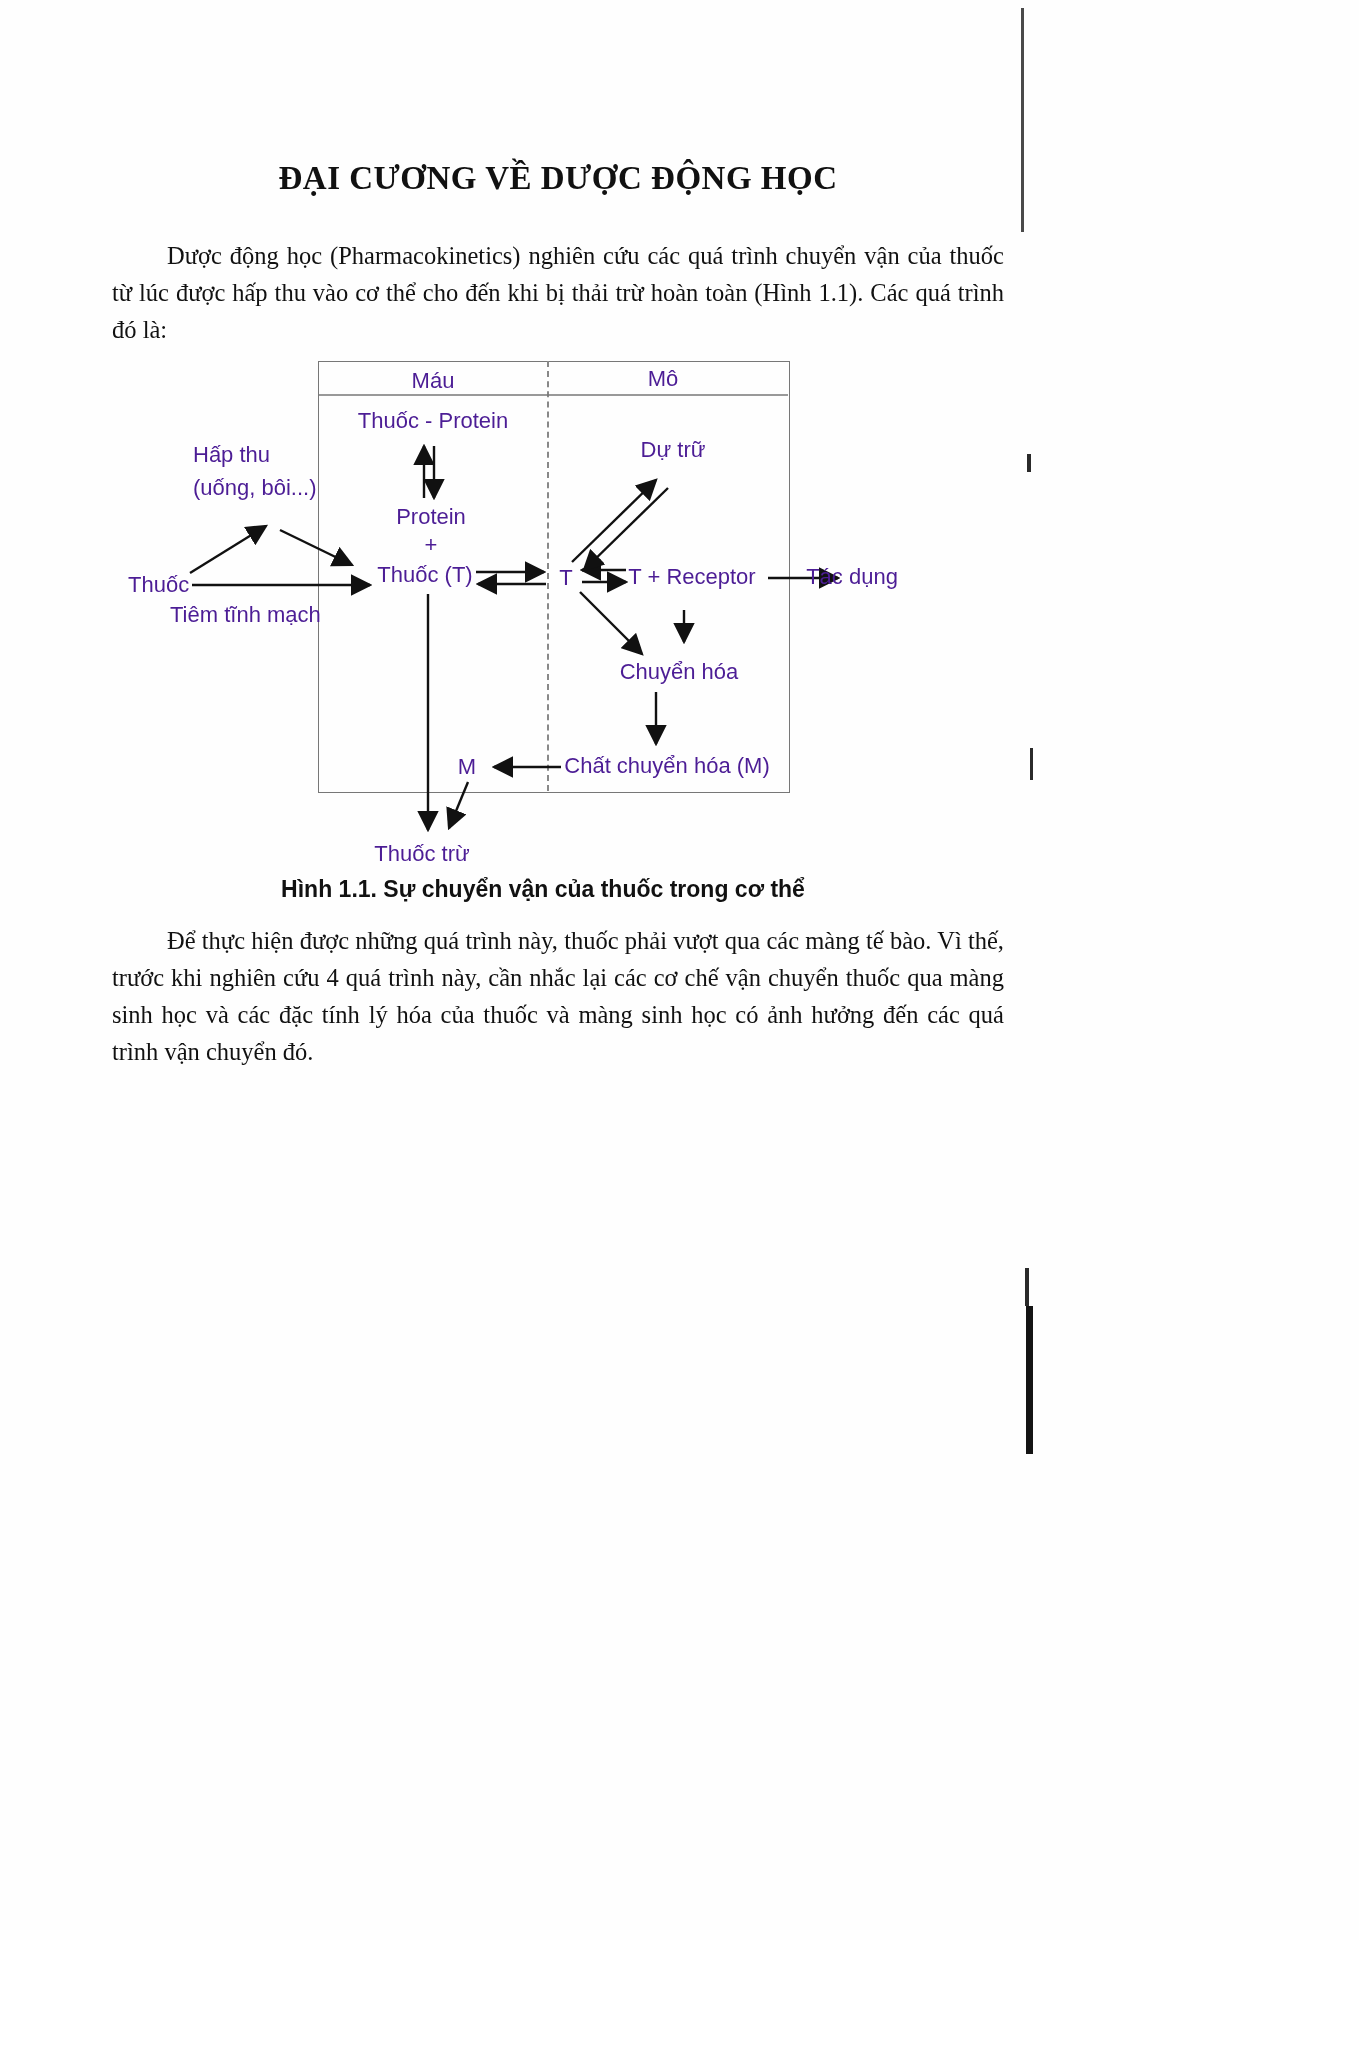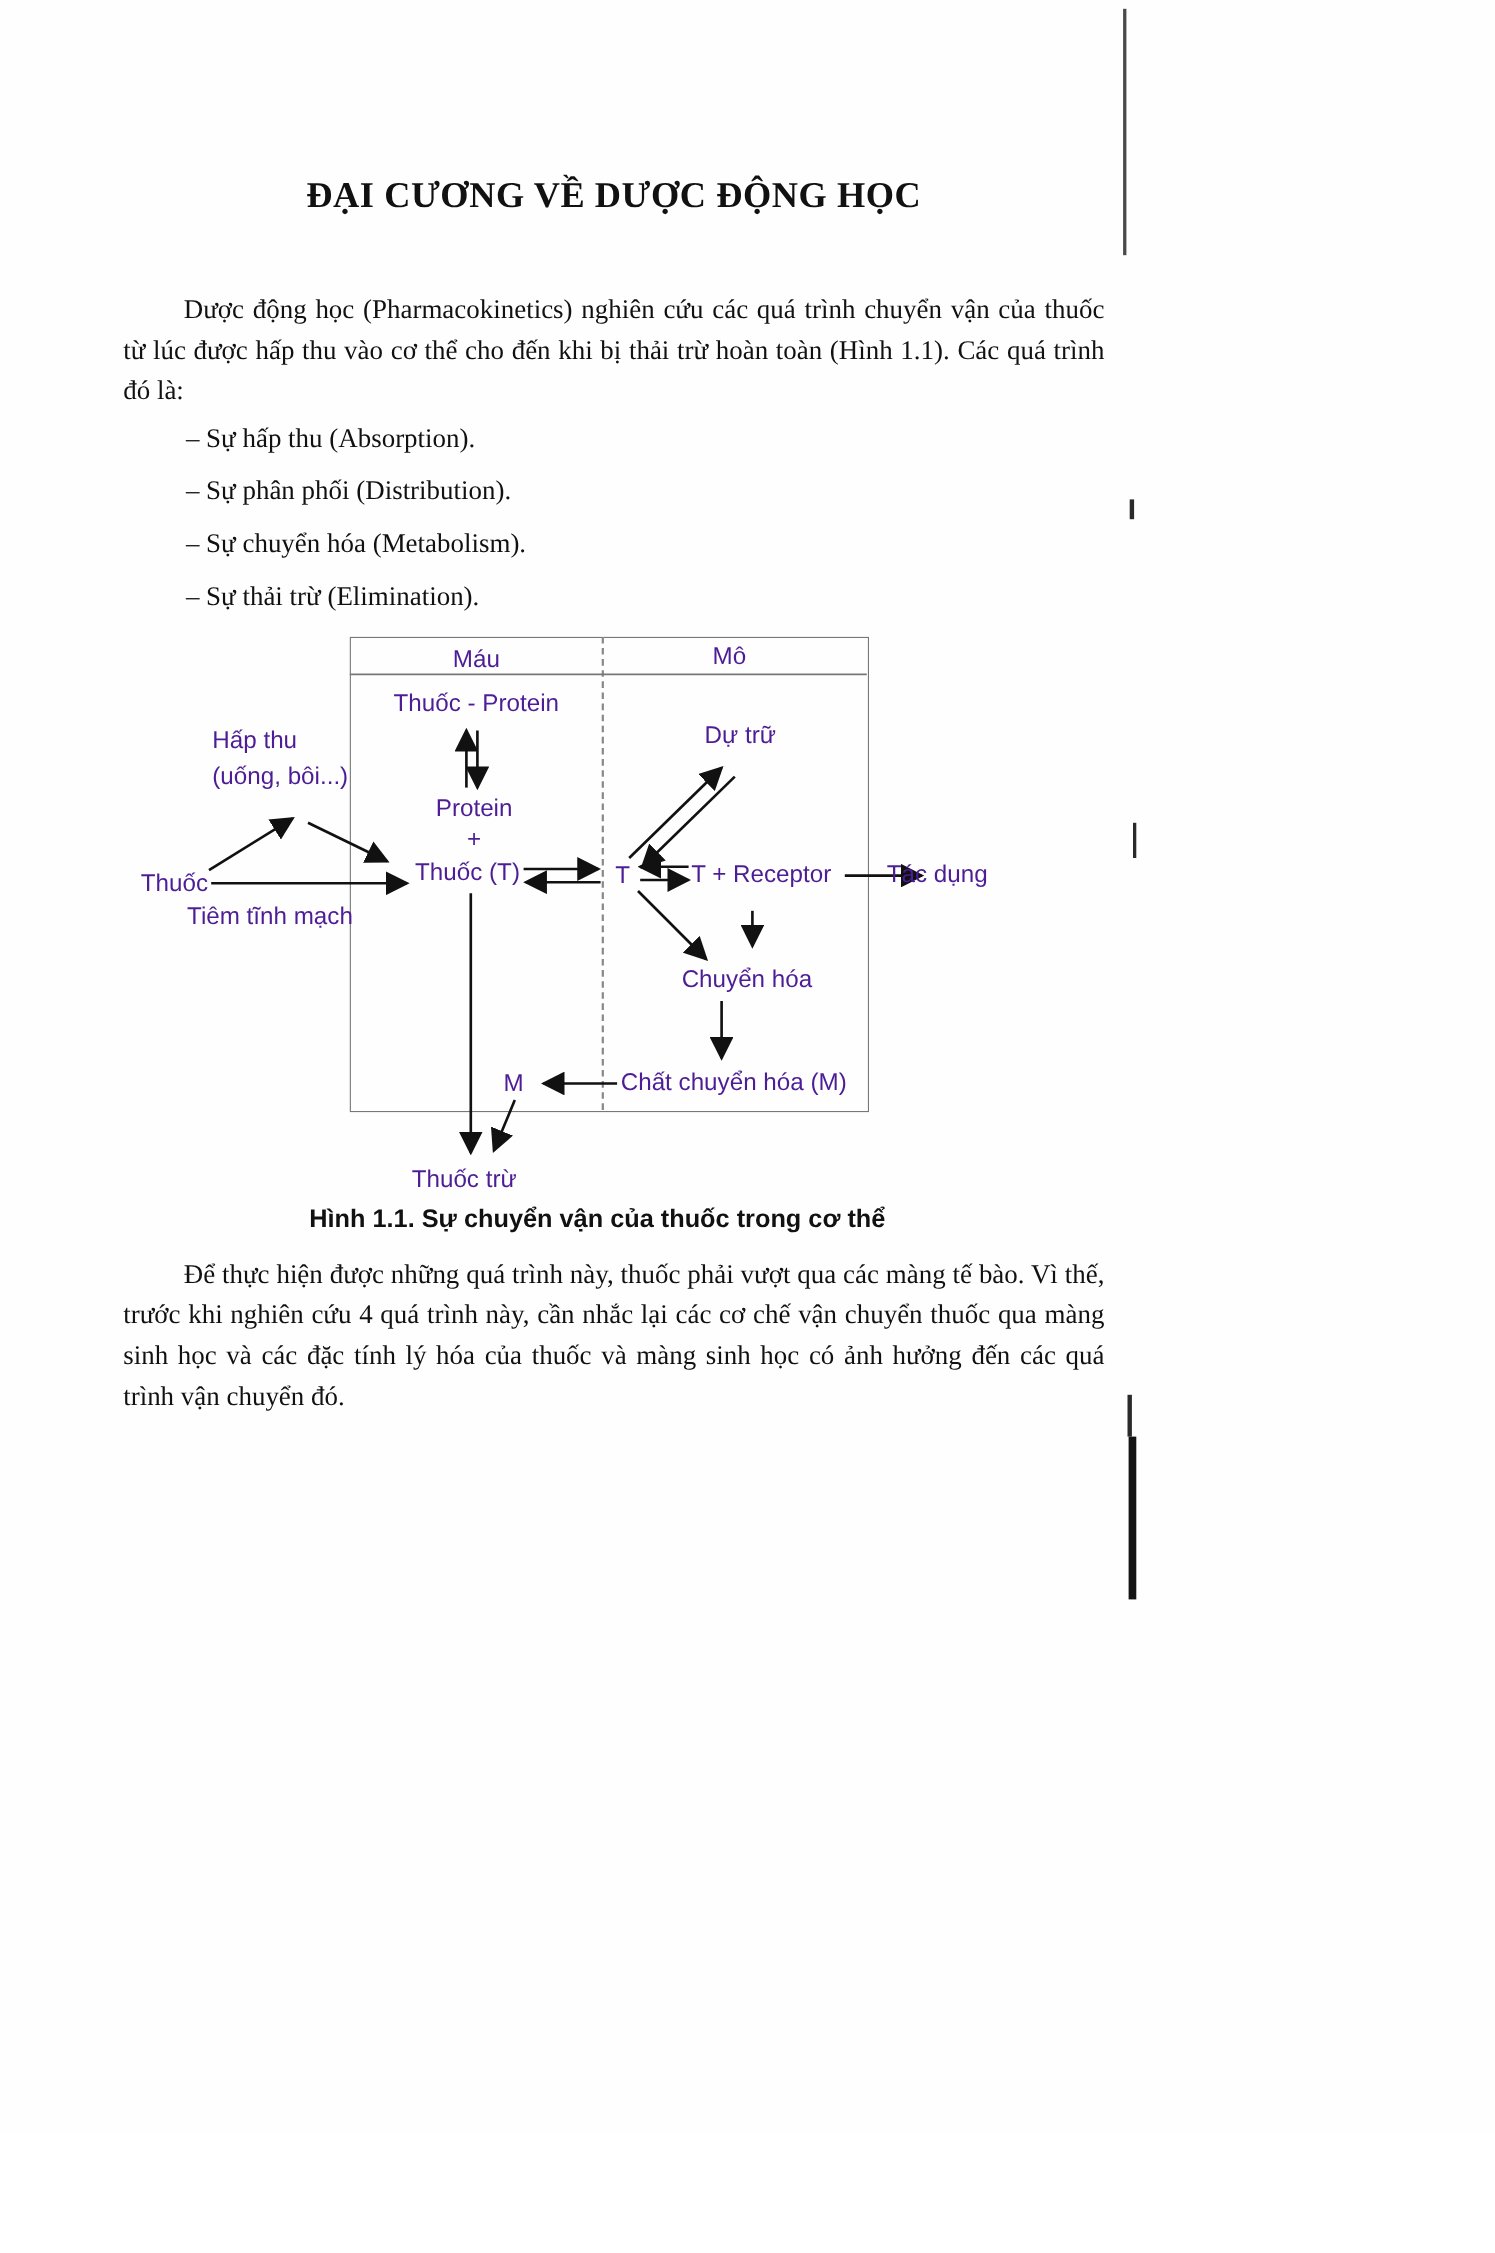--- a/index.html
+++ b/index.html
@@ -24,21 +24,21 @@
     font-size: 33px;
     font-weight: bold;
     letter-spacing: 0.5px;
   }
   .para {
     margin: 0;
     font-size: 24.5px;
     line-height: 37px;
     text-align: justify;
   }
-  .intro { margin-top: 66px; text-indent: 55px; }
+  .intro { margin-top: 40px; text-indent: 55px; }
   .closing { margin-top: 8px; text-indent: 55px; }
   .list { margin: 10px 0 0 57px; }
   .list-item {
     font-size: 24.5px;
     line-height: 30px;
     margin-bottom: 18px;
     white-space: nowrap;
   }
   
   .figure {
@@ -97,26 +97,20 @@
   <div class="artifact" style="left:1026px; top:1306px; width:7px; height:148px; background:#141414;"></div>
   <div class="artifact" style="left:1029px; top:1960px; width:5px; height:46px; border-radius:3px;"></div>
   <div class="artifact" style="left:688px; top:2036px; width:356px; height:12px; background:#151515; border-radius:6px 2px 0 0;"></div>
 
   <div class="content">
 
     <h1 class="title">ĐẠI CƯƠNG VỀ DƯỢC ĐỘNG HỌC</h1>
 
     <p class="para intro">Dược động học (Pharmacokinetics) nghiên cứu các quá trình chuyển vận của thuốc từ lúc được hấp thu vào cơ thể cho đến khi bị thải trừ hoàn toàn (Hình 1.1). Các quá trình đó là:</p>
 
-    <div class="list">
-      <div class="list-item">– Sự hấp thu (Absorption).</div>
-      <div class="list-item">– Sự phân phối (Distribution).</div>
-      <div class="list-item">– Sự chuyển hóa (Metabolism).</div>
-      <div class="list-item">– Sự thải trừ (Elimination).</div>
-    </div>
 
     <div class="figure">
 
       <div class="fig-box"></div>
       <div class="fig-divider"></div>
 
       <svg class="fig-svg" width="1359" height="556">
         <defs>
           <marker id="ah" markerWidth="9" markerHeight="9" refX="8" refY="4.5" orient="auto">
             <path d="M0,0 L9,4.5 L0,9 Z" fill="#111"></path>

